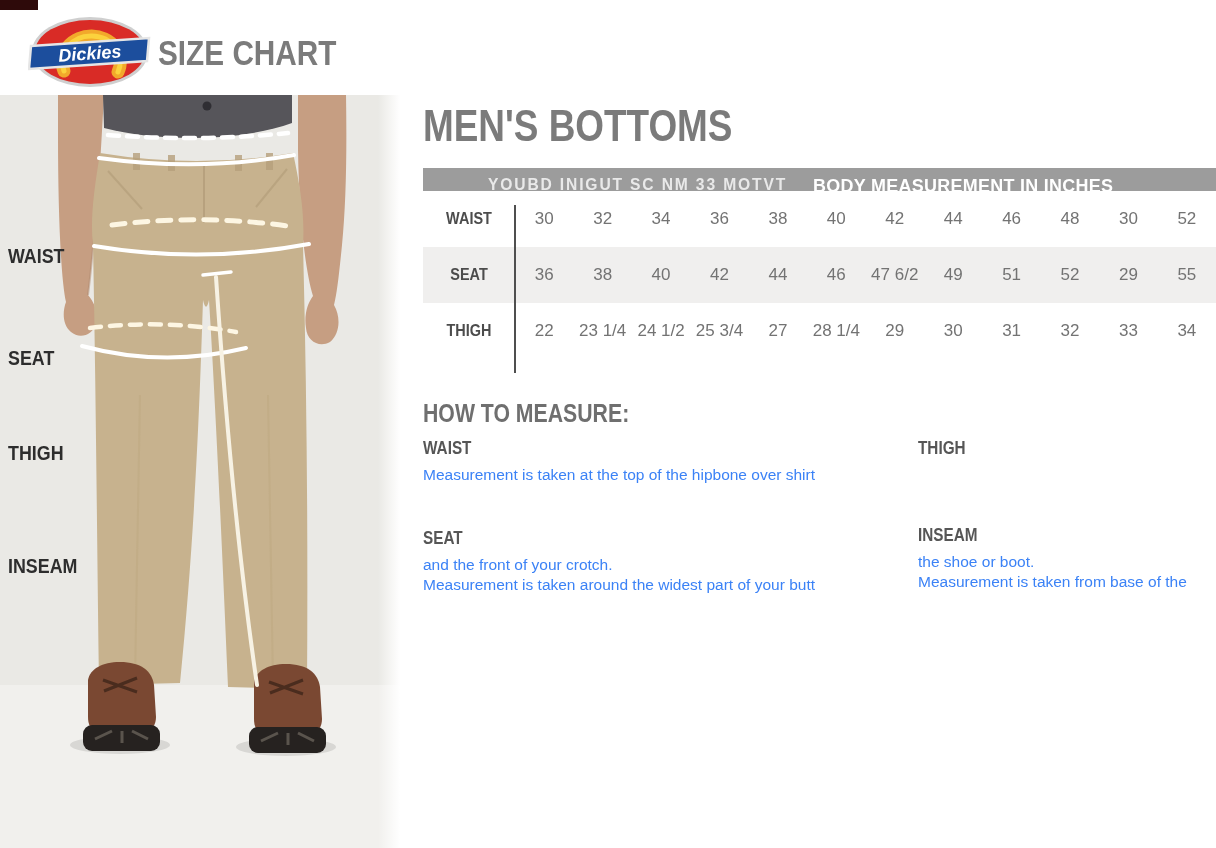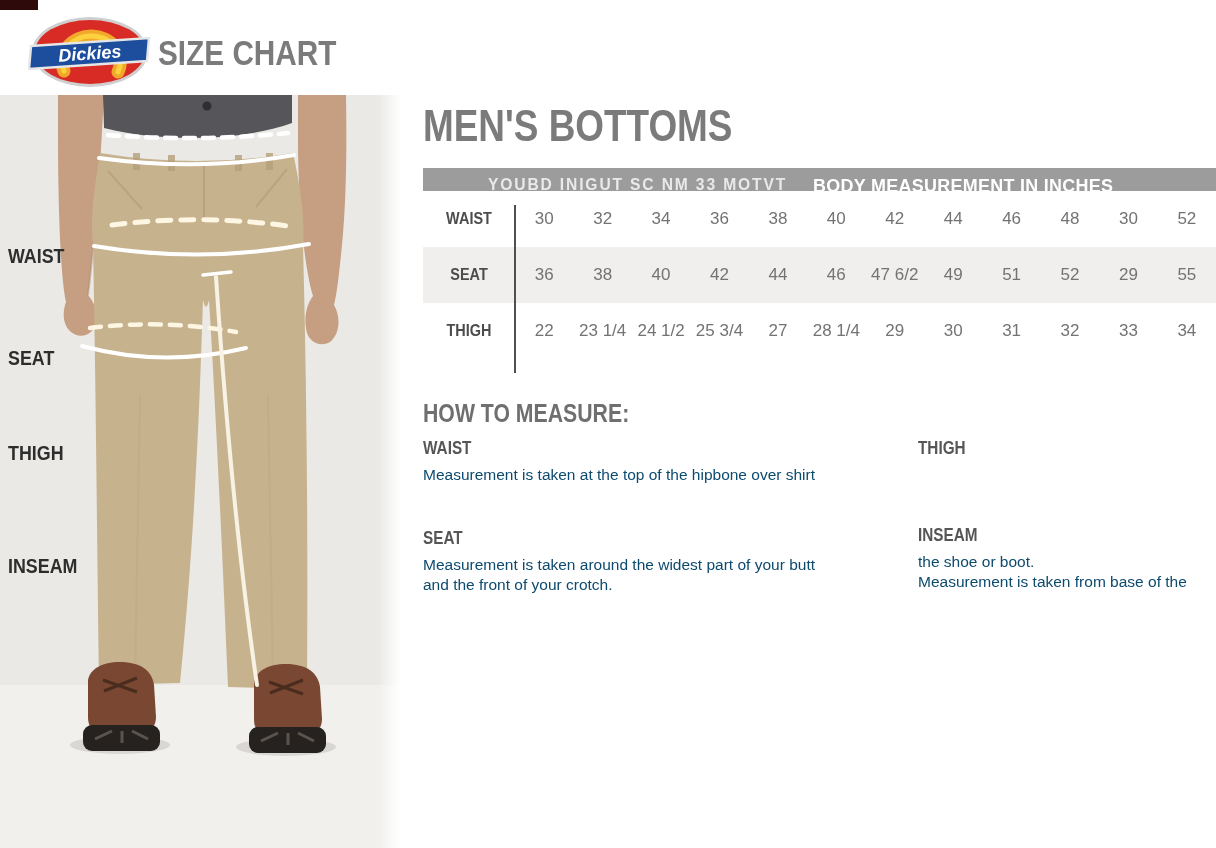--- a/index.html
+++ b/index.html
@@ -63,21 +63,21 @@
   .howto-title{
     position:absolute;left:423px;top:399px;font-size:25px;font-weight:bold;color:#6f6f6f;
     transform:scaleX(.85);transform-origin:left center;white-space:nowrap;
   }
   .measure-sec{position:absolute;}
   .measure-sec h3{
     margin:0 0 6px 0;font-size:18px;font-weight:bold;color:#565656;
     transform:scaleX(.85);transform-origin:left center;white-space:nowrap;
   }
   .measure-sec .mline{
-    font-size:15.5px;color:#0c4a6e;line-height:20px;white-space:nowrap;
+    font-size:15.5px;color:#3b82f6;line-height:20px;white-space:nowrap;
   }
   .sec-waist{left:423px;top:438px;}
   .sec-seat{left:423px;top:528px;}
   .sec-thigh{left:918px;top:438px;}
   .sec-inseam{left:918px;top:525px;}
 </style>
 </head>
 <body>
 
 <div id="app">
@@ -216,22 +216,22 @@
 
   <div class="howto-title">HOW TO MEASURE:</div>
 
   <div class="measure-sec sec-waist">
     <h3>WAIST</h3>
     <div class="mline">Measurement is taken at the top of the hipbone over shirt</div>
   </div>
 
   <div class="measure-sec sec-seat">
     <h3>SEAT</h3>
+    <div class="mline">and the front of your crotch.</div>
     <div class="mline">Measurement is taken around the widest part of your butt</div>
-    <div class="mline">and the front of your crotch.</div>
   </div>
 
   <div class="measure-sec sec-thigh">
     <h3>THIGH</h3>
   </div>
 
   <div class="measure-sec sec-inseam">
     <h3>INSEAM</h3>
     <div class="mline">the shoe or boot.</div>
     <div class="mline">Measurement is taken from base of the</div>

